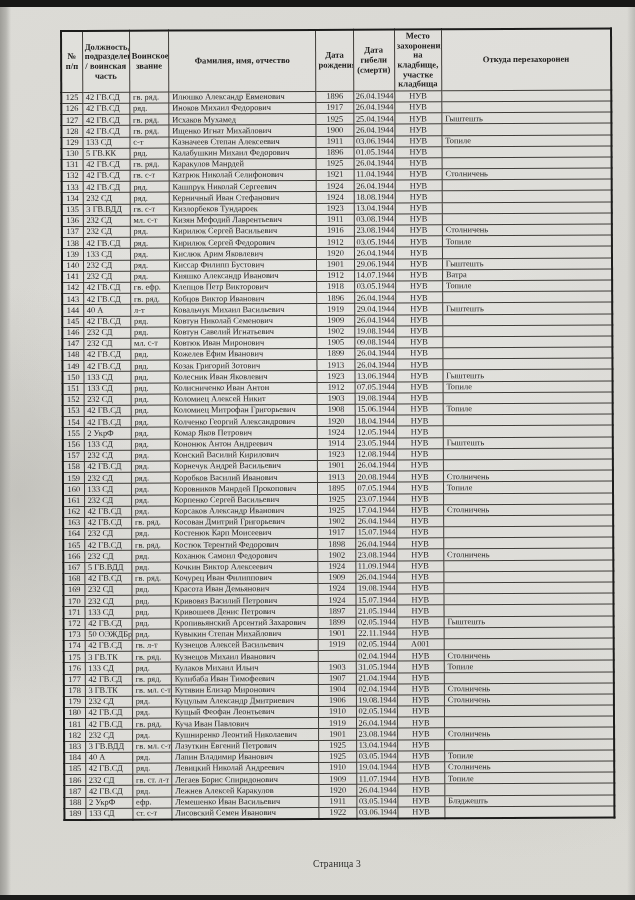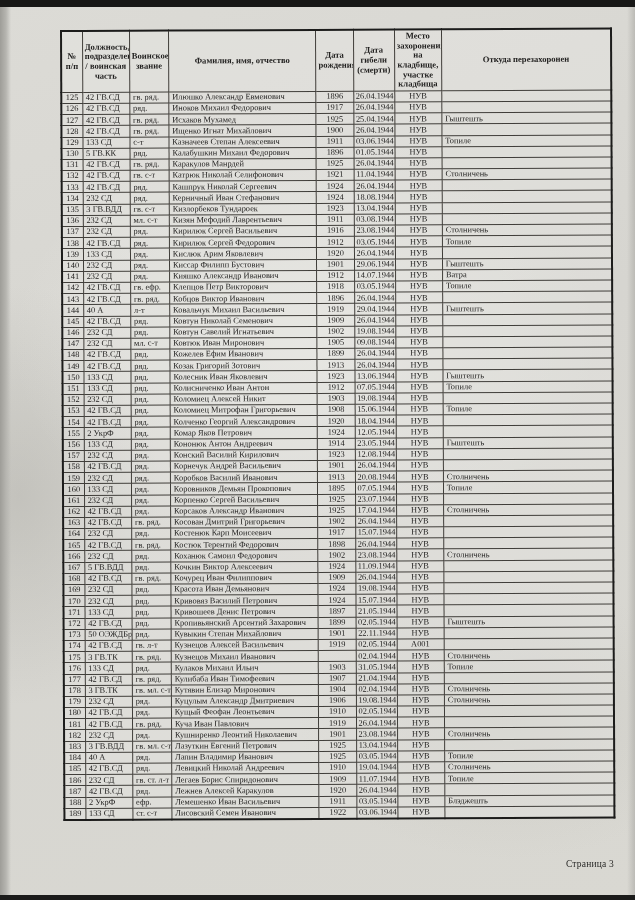--- a/index.html
+++ b/index.html
@@ -43,21 +43,21 @@
     padding:1px 2px;
   }
   .roster tbody td{height:10.2px;vertical-align:middle;}
   col.c0{width:21px;} col.c1{width:47px;} col.c2{width:39px;} col.c3{width:147px;}
   col.c4{width:37px;} col.c5{width:41px;} col.c6{width:47px;} col.c7{width:169px;}
   .roster td.c0{text-align:center;}
   .roster td.c1,.roster td.c2,.roster td.c3,.roster td.c7{text-align:left;padding-left:3px;}
   .roster td.c4,.roster td.c5,.roster td.c6{text-align:center;}
 
   .footer{
-    position:absolute;left:60px;top:859px;width:554px;text-align:right;
+    position:absolute;left:60px;top:859px;width:554px;text-align:center;
     font-size:9.5px;color:#2a2a28;letter-spacing:.2px;
   }
 </style>
 </head>
 <body>
 
 <div class="paper"></div>
 <div class="scan-strip-top"></div>
 <div class="scan-strip-bottom"></div>
 <div class="scan-band-left"></div>
@@ -435,21 +435,21 @@
           <td class="c3">Коробков Василий Иванович</td>
           <td class="c4">1913</td>
           <td class="c5">20.08.1944</td>
           <td class="c6">НУВ</td>
           <td class="c7">Столничень</td>
         </tr>
         <tr>
           <td class="c0">160</td>
           <td class="c1">133 СД</td>
           <td class="c2">ряд.</td>
-          <td class="c3">Коровников Демьян Прокопович</td>
+          <td class="c3">Коровников Манрдей Прокопович</td>
           <td class="c4">1895</td>
           <td class="c5">07.05.1944</td>
           <td class="c6">НУВ</td>
           <td class="c7">Топиле</td>
         </tr>
         <tr>
           <td class="c0">161</td>
           <td class="c1">232 СД</td>
           <td class="c2">ряд.</td>
           <td class="c3">Корпенко Сергей Васильевич</td>

